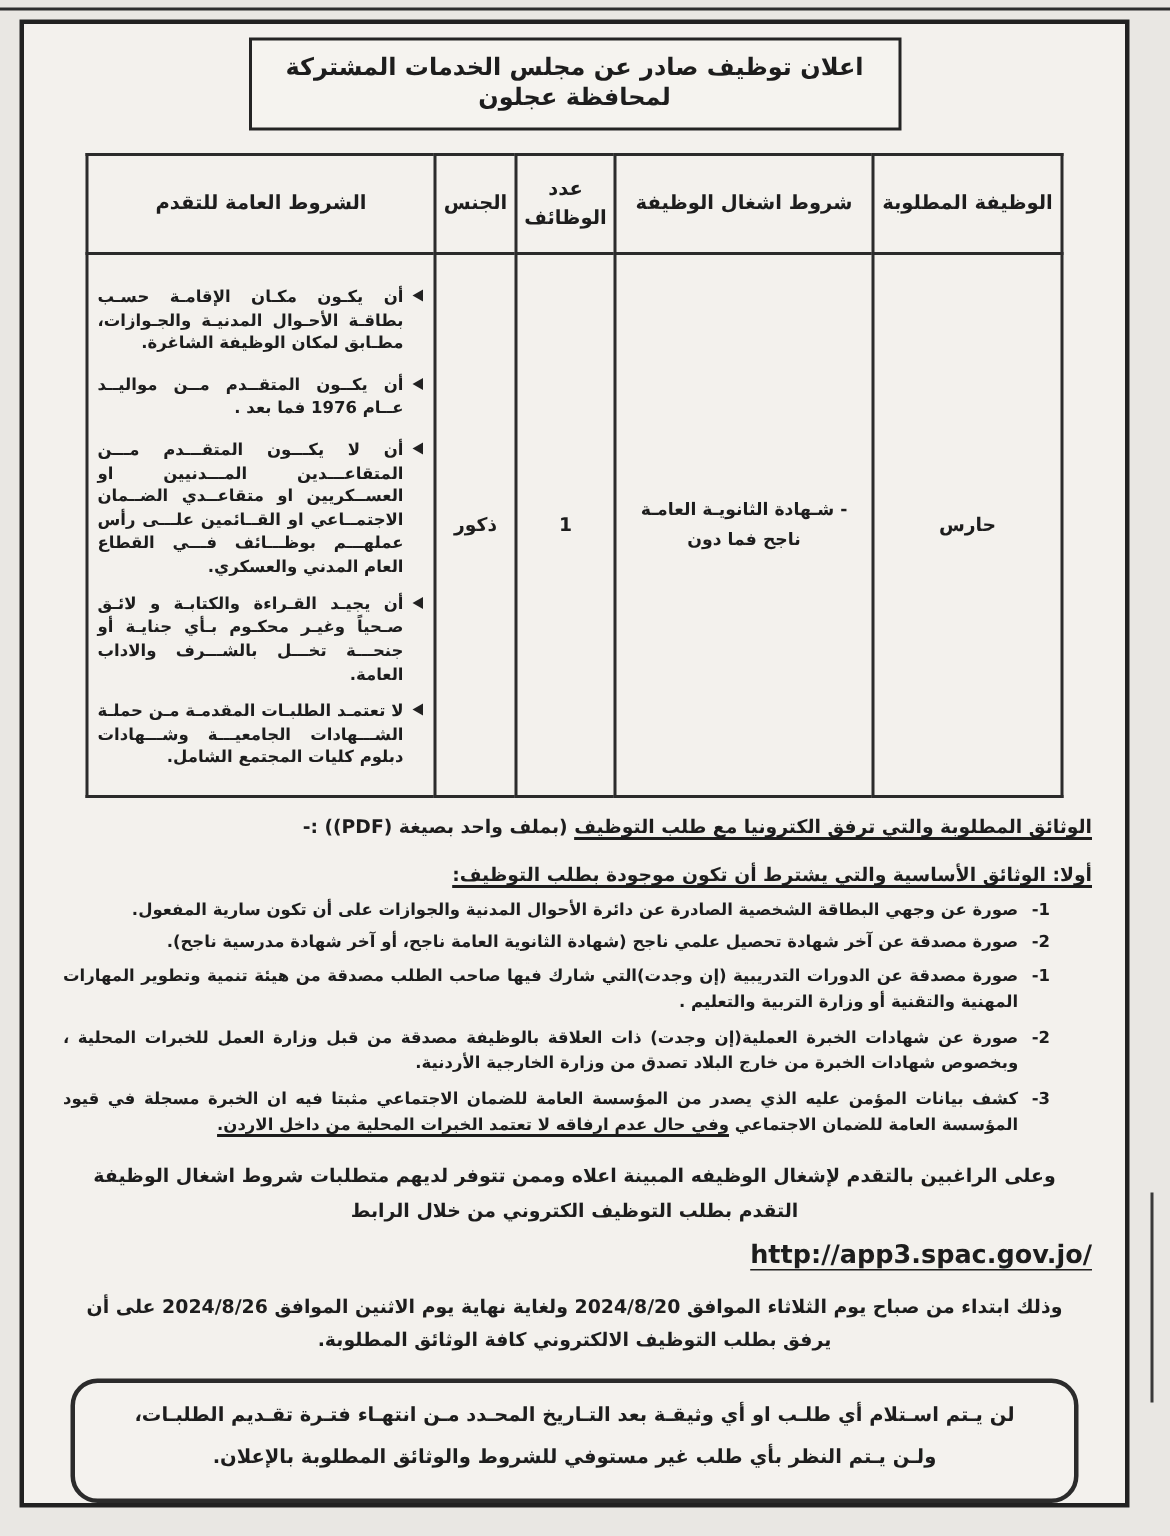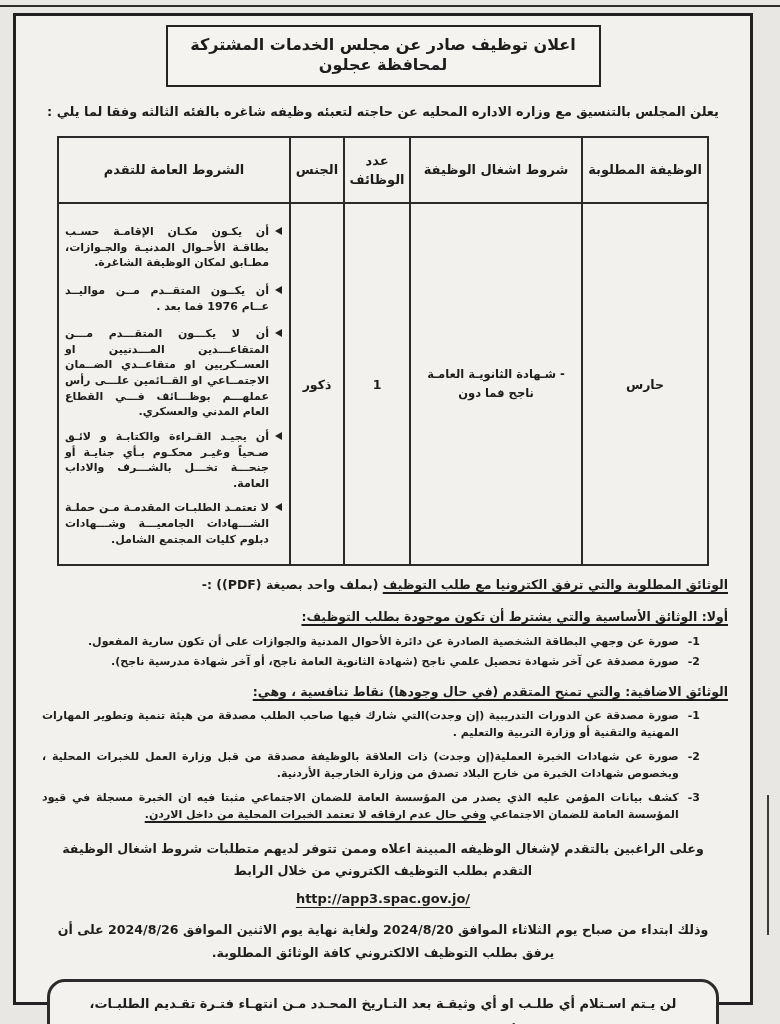--- a/index.html
+++ b/index.html
@@ -44,21 +44,21 @@
   }
   .occ-text { font-size: 11.5px; line-height: 1.7; padding: 0 12px; text-align: center; }
   .content { margin: 10px 22px 0; }
   .doc-heading { font-size: 12.5px; margin-top: 9px; line-height: 1.5; }
   .u { text-decoration: underline; text-underline-offset: 3px; text-decoration-thickness: 1.5px; }
   .num-list { margin: 7px 28px 0 4px; }
   .num-item { display: flex; gap: 9px; font-size: 11px; line-height: 1.5; margin-bottom: 4px; text-align: justify; }
   .num-item .num { flex: 0 0 auto; }
   .num-list.additional .num-item { margin-bottom: 8px; }
   .apply-par { margin: 15px 12px 0; font-size: 12.6px; text-align: center; line-height: 1.75; }
-  .url-line { text-align: center; margin-top: 9px; font-size: 13px; }
+  .url-line { margin-top: 9px; font-size: 17px; }
   .url-line .url { text-decoration: underline; text-underline-offset: 4px; }
   .dates-par { margin: 13px 10px 0; font-size: 12.6px; text-align: center; line-height: 1.8; }
   .date { font-weight: 800; text-align: right; }
   .notice-box {
     margin: 14px 9px 0; border: 3px solid #2b2b2b; border-radius: 18px;
     padding: 8px 26px 13px; font-size: 13px; text-align: center; line-height: 2.15;
     background: #f4f2ee;
   }
 </style>
 </head>
@@ -66,21 +66,20 @@
 
 <div class="top-rule"></div>
 <div class="edge-artifact"></div>
 
 <div class="frame">
 
   <div class="title-box">
     <div>اعلان توظيف صادر عن مجلس الخدمات المشتركة لمحافظة عجلون</div>
   </div>
 
-  <div class="intro">يعلن المجلس بالتنسيق مع وزاره الاداره المحليه عن حاجته لتعبئه وظيفه شاغره بالفئه الثالثه وفقا لما يلي :</div>
 
   <table class="vacancy">
     <colgroup>
       <col style="width:126px">
         <col style="width:172px">
         <col style="width:66px">
         <col style="width:54px">
         <col style="width:232px">
     </colgroup>
     <thead>
@@ -139,23 +138,20 @@
       <div class="num-item">
         <span class="num">1-</span>
         <span>صورة عن وجهي البطاقة الشخصية الصادرة عن دائرة الأحوال المدنية والجوازات على أن تكون سارية المفعول.</span>
       </div>
       <div class="num-item">
         <span class="num">2-</span>
         <span>صورة مصدقة عن آخر  شهادة تحصيل علمي ناجح (شهادة الثانوية العامة ناجح، أو آخر شهادة مدرسية ناجح).</span>
       </div>
     </div>
 
-    <div class="doc-heading" style="margin-top:12px">
-      <span class="u">الوثائق الاضافية: والتي تمنح المتقدم (في حال وجودها) نقاط تنافسية ، وهي:</span>
-    </div>
 
     <div class="num-list additional">
       <div class="num-item">
         <span class="num">1-</span>
         <span>صورة مصدقة عن الدورات التدريبية (إن وجدت)التي شارك فيها صاحب الطلب مصدقة من هيئة تنمية وتطوير المهارات المهنية والتقنية أو وزارة التربية والتعليم .</span>
       </div>
       <div class="num-item">
         <span class="num">2-</span>
         <span>صورة عن شهادات الخبرة العملية(إن وجدت) ذات العلاقة بالوظيفة مصدقة من قبل وزارة العمل للخبرات المحلية ، وبخصوص شهادات الخبرة من خارج البلاد تصدق من وزارة الخارجية الأردنية.</span>
       </div>

